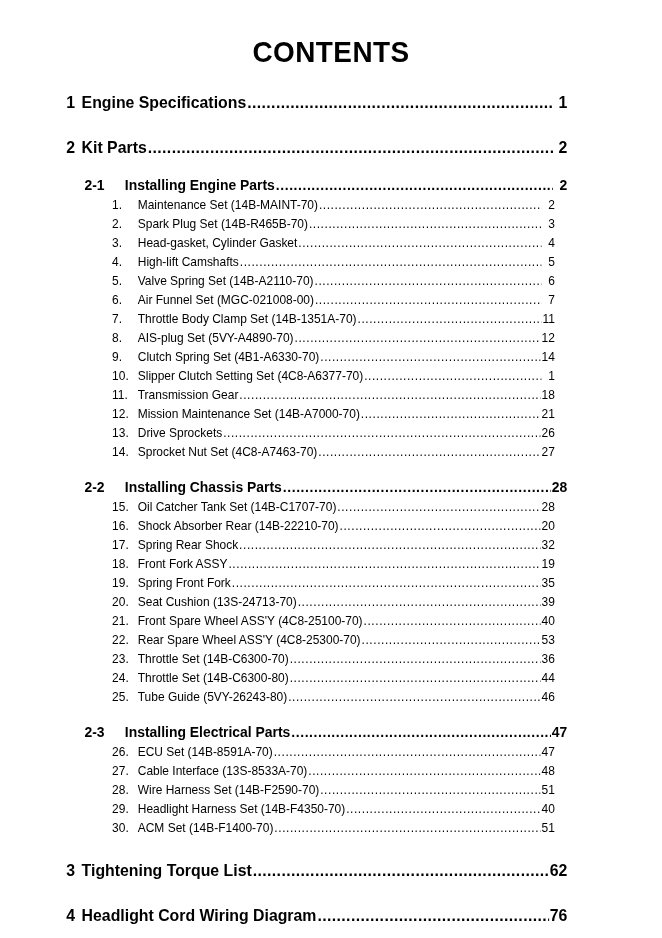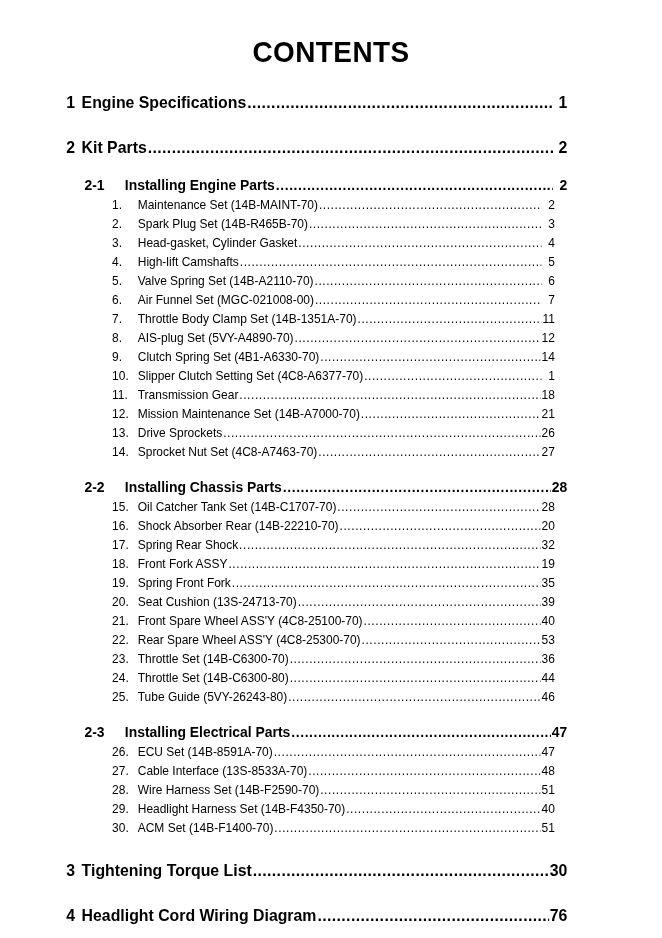--- a/index.html
+++ b/index.html
@@ -329,21 +329,21 @@
       <li class="row lvl3">
         <span class="num">30.</span>
         <span class="label">ACM Set (14B-F1400-70)</span>
         <span class="leader"></span>
         <span class="page-no">51</span>
       </li>
       <li class="row lvl1">
         <span class="num">3</span>
         <span class="label">Tightening Torque List</span>
         <span class="leader"></span>
-        <span class="page-no">30</span>
+        <span class="page-no">62</span>
       </li>
       <li class="row lvl1">
         <span class="num">4</span>
         <span class="label">Headlight Cord Wiring Diagram</span>
         <span class="leader"></span>
         <span class="page-no">76</span>
       </li>
     </ul>
 
 </div>

